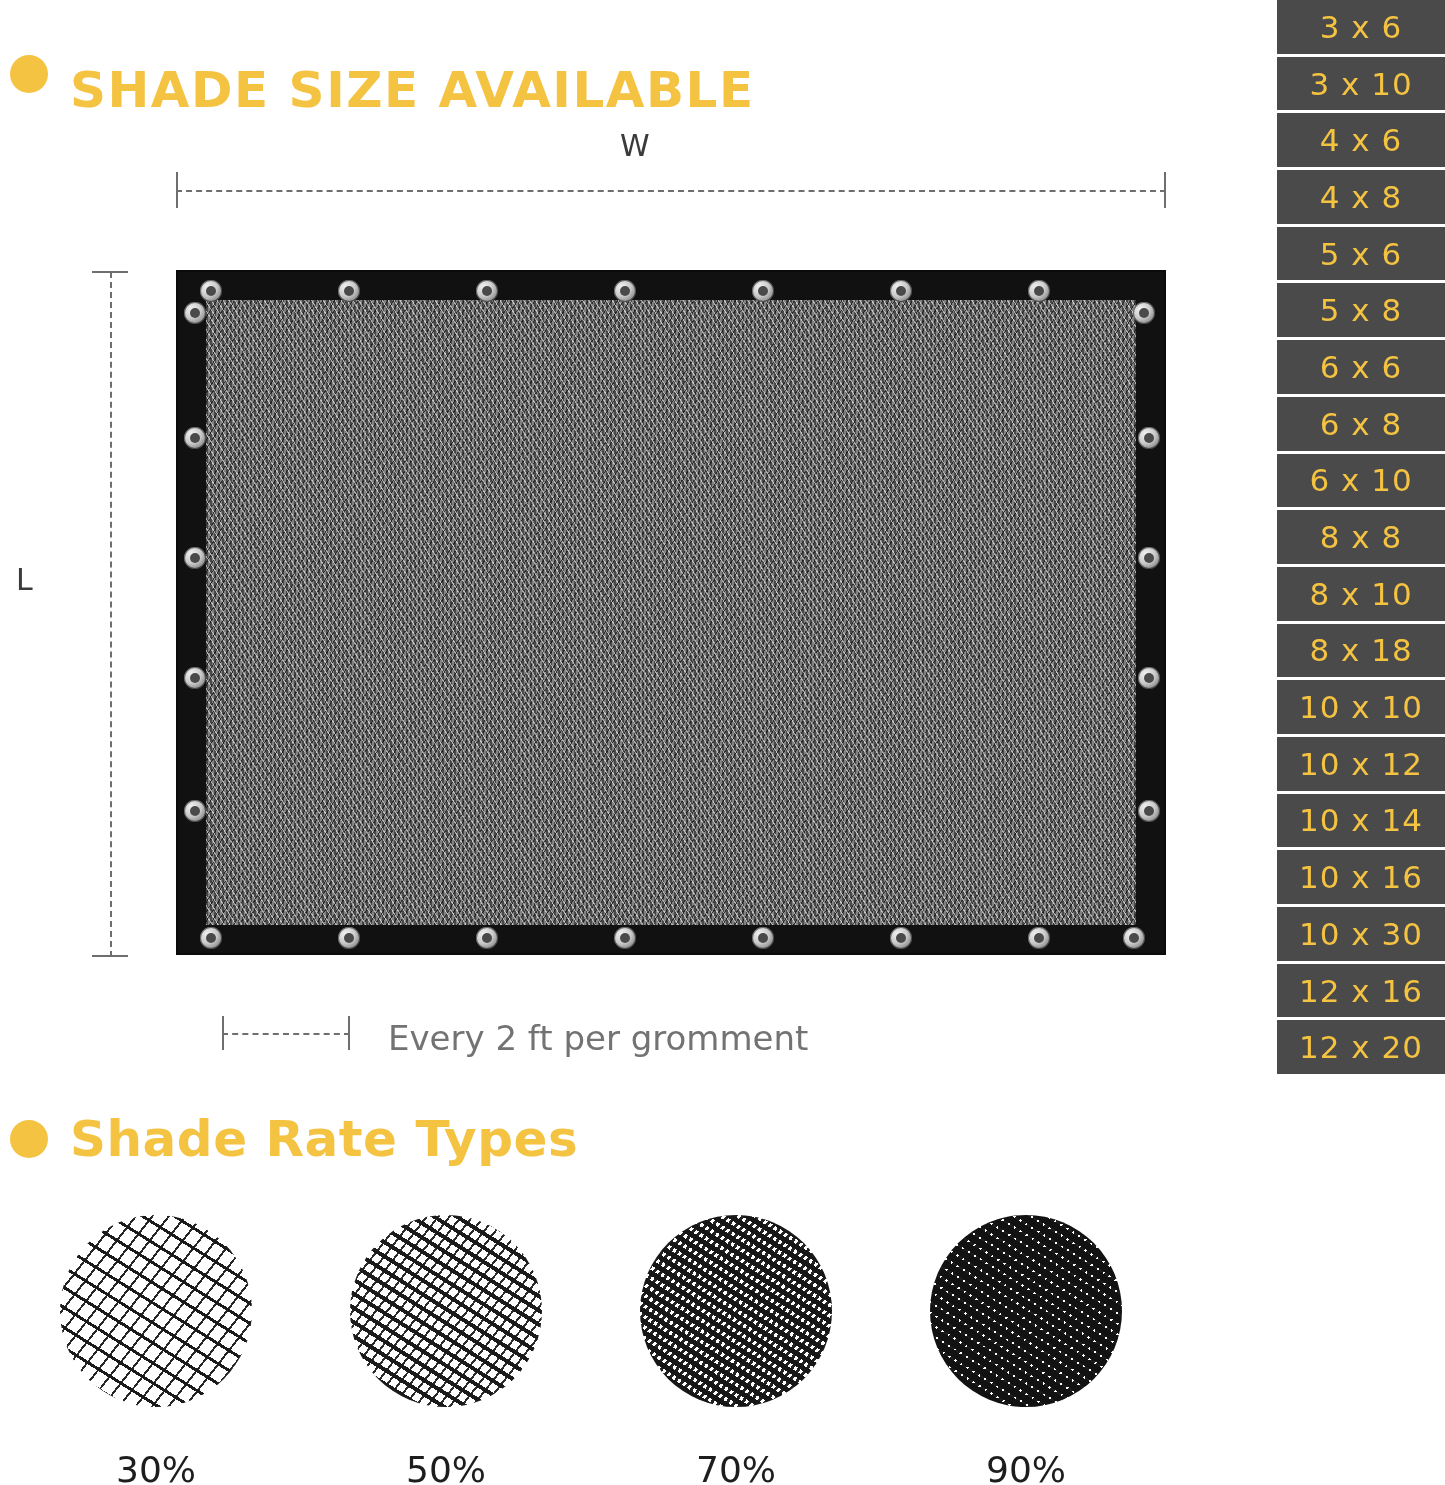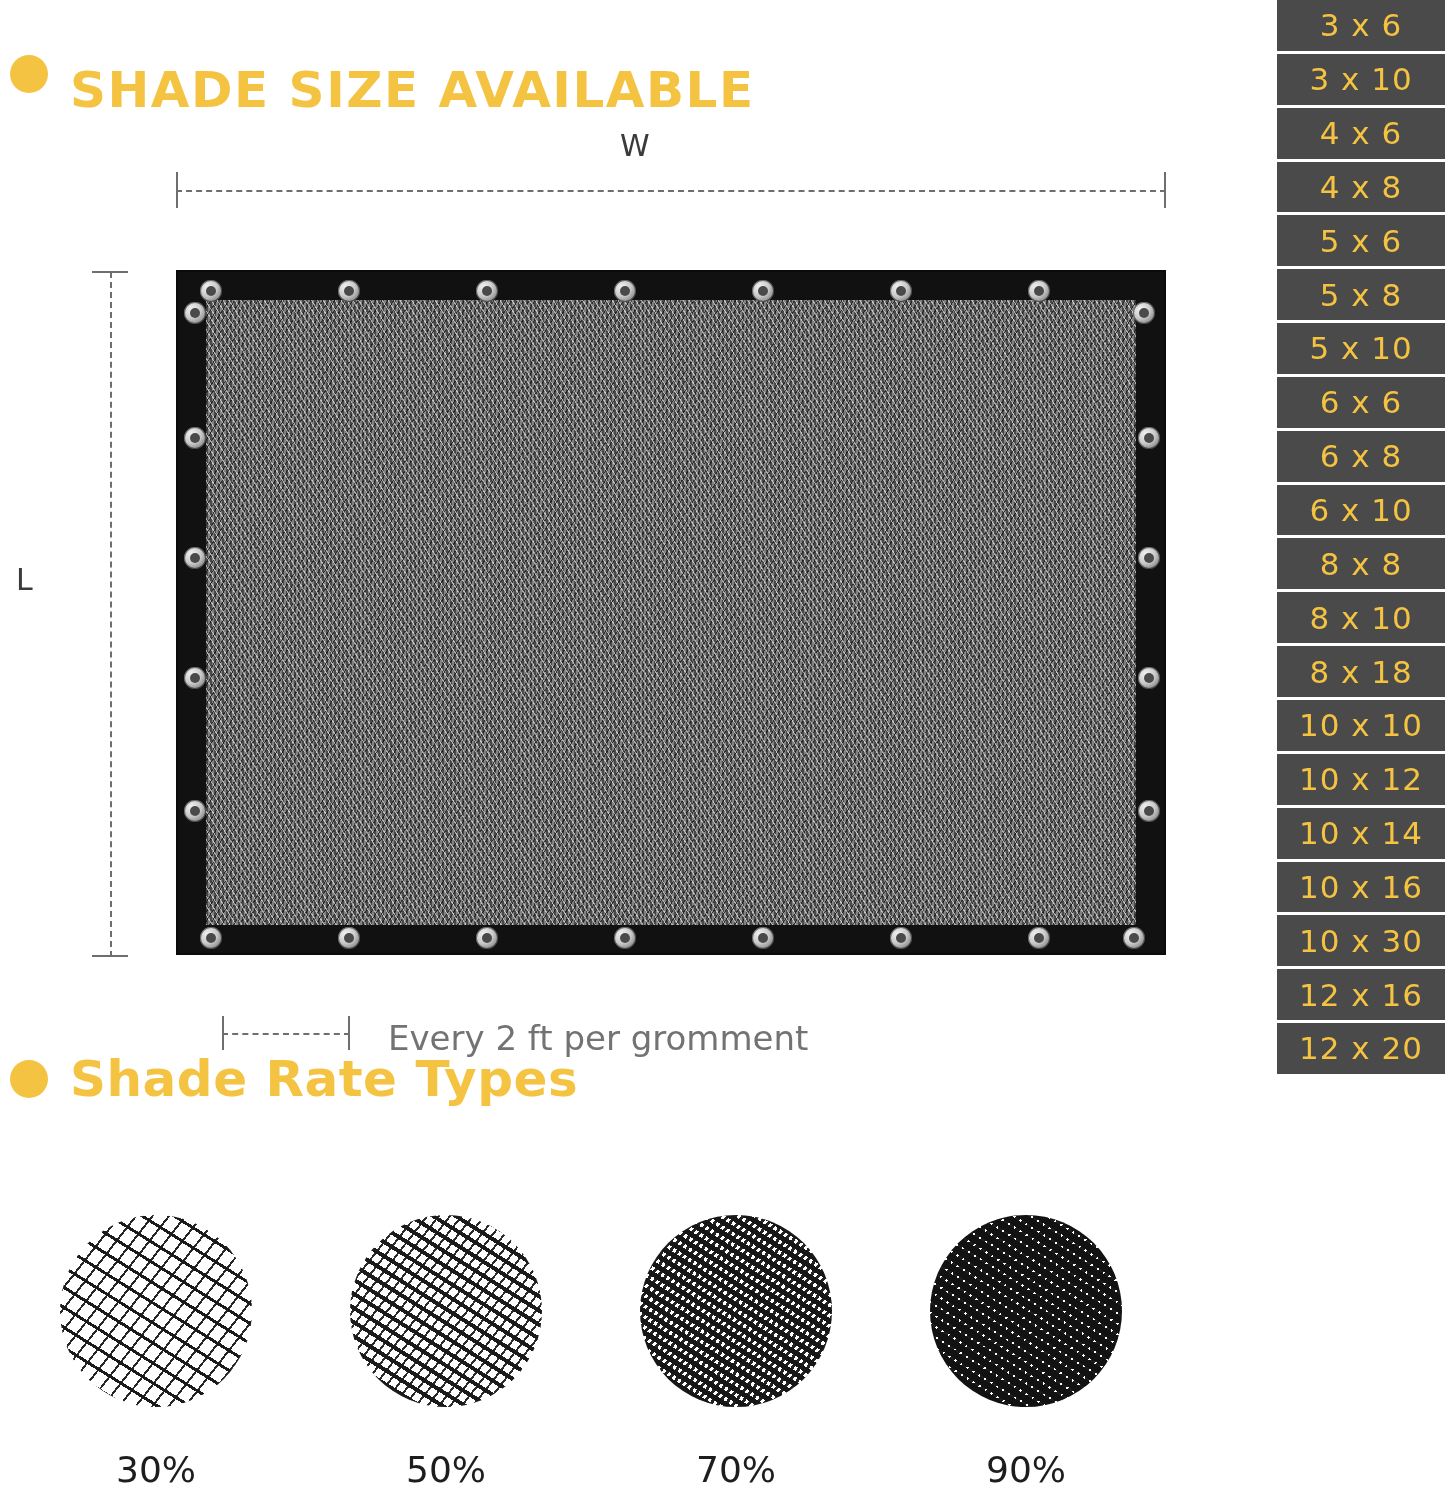--- a/index.html
+++ b/index.html
@@ -38,21 +38,21 @@
   #heading-shade-size {
     top: 28px;
     left: 10px;
   }
   #heading-shade-size .heading-text {
     font-size: 50px;
     letter-spacing: 1.5px;
     margin-top: 33px;
   }
   #heading-shade-rate {
-    top: 1050px;
+    top: 1110px;
     left: 10px;
     justify-content: space-between;
   }
   #heading-shade-rate .heading-text {
     font-size: 50px;
   }
 
   
   #diagram {
     position: absolute;
@@ -303,21 +303,20 @@
   </div>
 </div>
 
 <div id="size-list">
   <div class="size-chip">3 x 6</div>
   <div class="size-chip">3 x 10</div>
   <div class="size-chip">4 x 6</div>
   <div class="size-chip">4 x 8</div>
   <div class="size-chip">5 x 6</div>
   <div class="size-chip">5 x 8</div>
-  <div class="size-chip">5 x 10</div>
   <div class="size-chip">6 x 6</div>
   <div class="size-chip">6 x 8</div>
   <div class="size-chip">6 x 10</div>
   <div class="size-chip">8 x 8</div>
   <div class="size-chip">8 x 10</div>
   <div class="size-chip">8 x 18</div>
   <div class="size-chip">10 x 10</div>
   <div class="size-chip">10 x 12</div>
   <div class="size-chip">10 x 14</div>
   <div class="size-chip">10 x 16</div>

